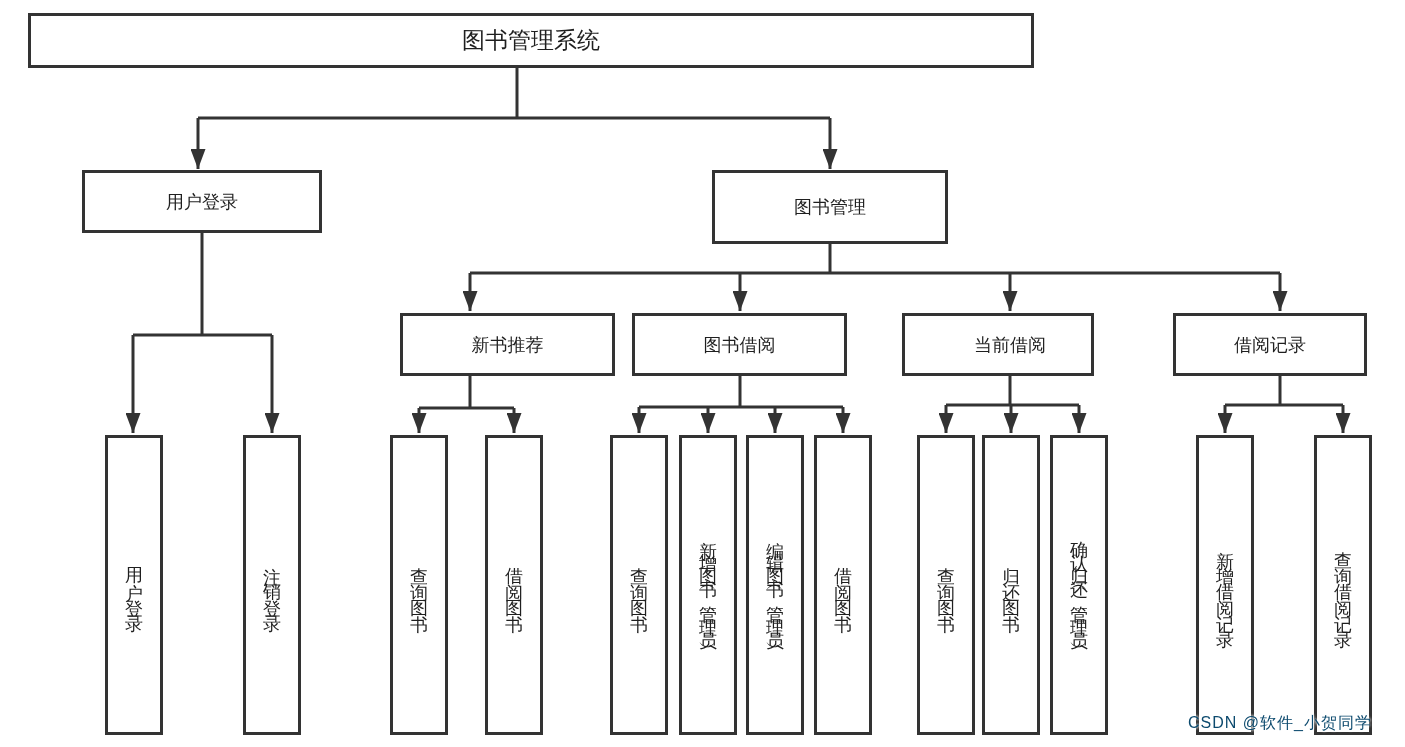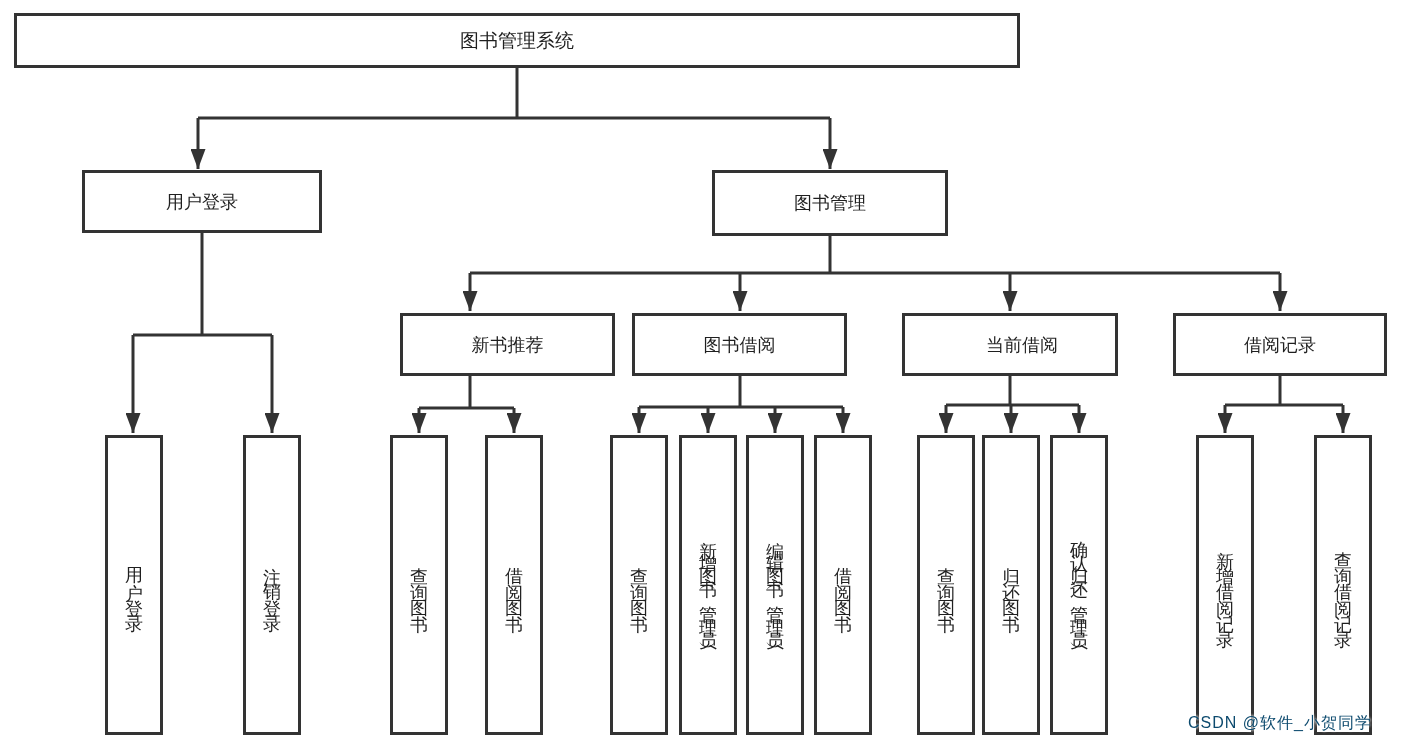--- a/index.html
+++ b/index.html
@@ -26,30 +26,30 @@
     border: 3px solid #333333;
     background: #ffffff;
     color: #1f1f1f;
     display: flex;
     align-items: center;
     justify-content: center;
     font-size: 18px;
     text-align: center;
     white-space: nowrap;
   }
-  .node.root { left: 14px; top: 13px; width: 1006px; height: 55px; font-size: 19px; }
+  .node.root { left: 28px; top: 13px; width: 1006px; height: 55px; font-size: 23px; }
 
   .node.l2a { left: 82px;  top: 170px; width: 240px; height: 63px; }
-  .node.l2b { left: 712px; top: 170px; width: 236px; height: 66px; }
+  .node.l2b { left: 712px; top: 170px; width: 236px; height: 74px; }
 
   .node.l3  { top: 313px; height: 63px; }
   .node.l3a { left: 363px;  width: 215px; margin-left: 37px; }
   .node.l3b { left: 632px;  width: 215px; }
-  .node.l3c { left: 902px;  width: 216px; padding-left: 24px; }
-  .node.l3d { left: 1173px; width: 214px; }
+  .node.l3c { left: 902px;  width: 192px; padding-left: 24px; }
+  .node.l3d { left: 1173px; width: 194px; }
 
   .node.leaf {
     top: 435px;
     height: 300px;
     width: 58px;
     writing-mode: vertical-rl;
     text-orientation: mixed;
     letter-spacing: 16px;
     font-size: 18px;
     line-height: 1;

